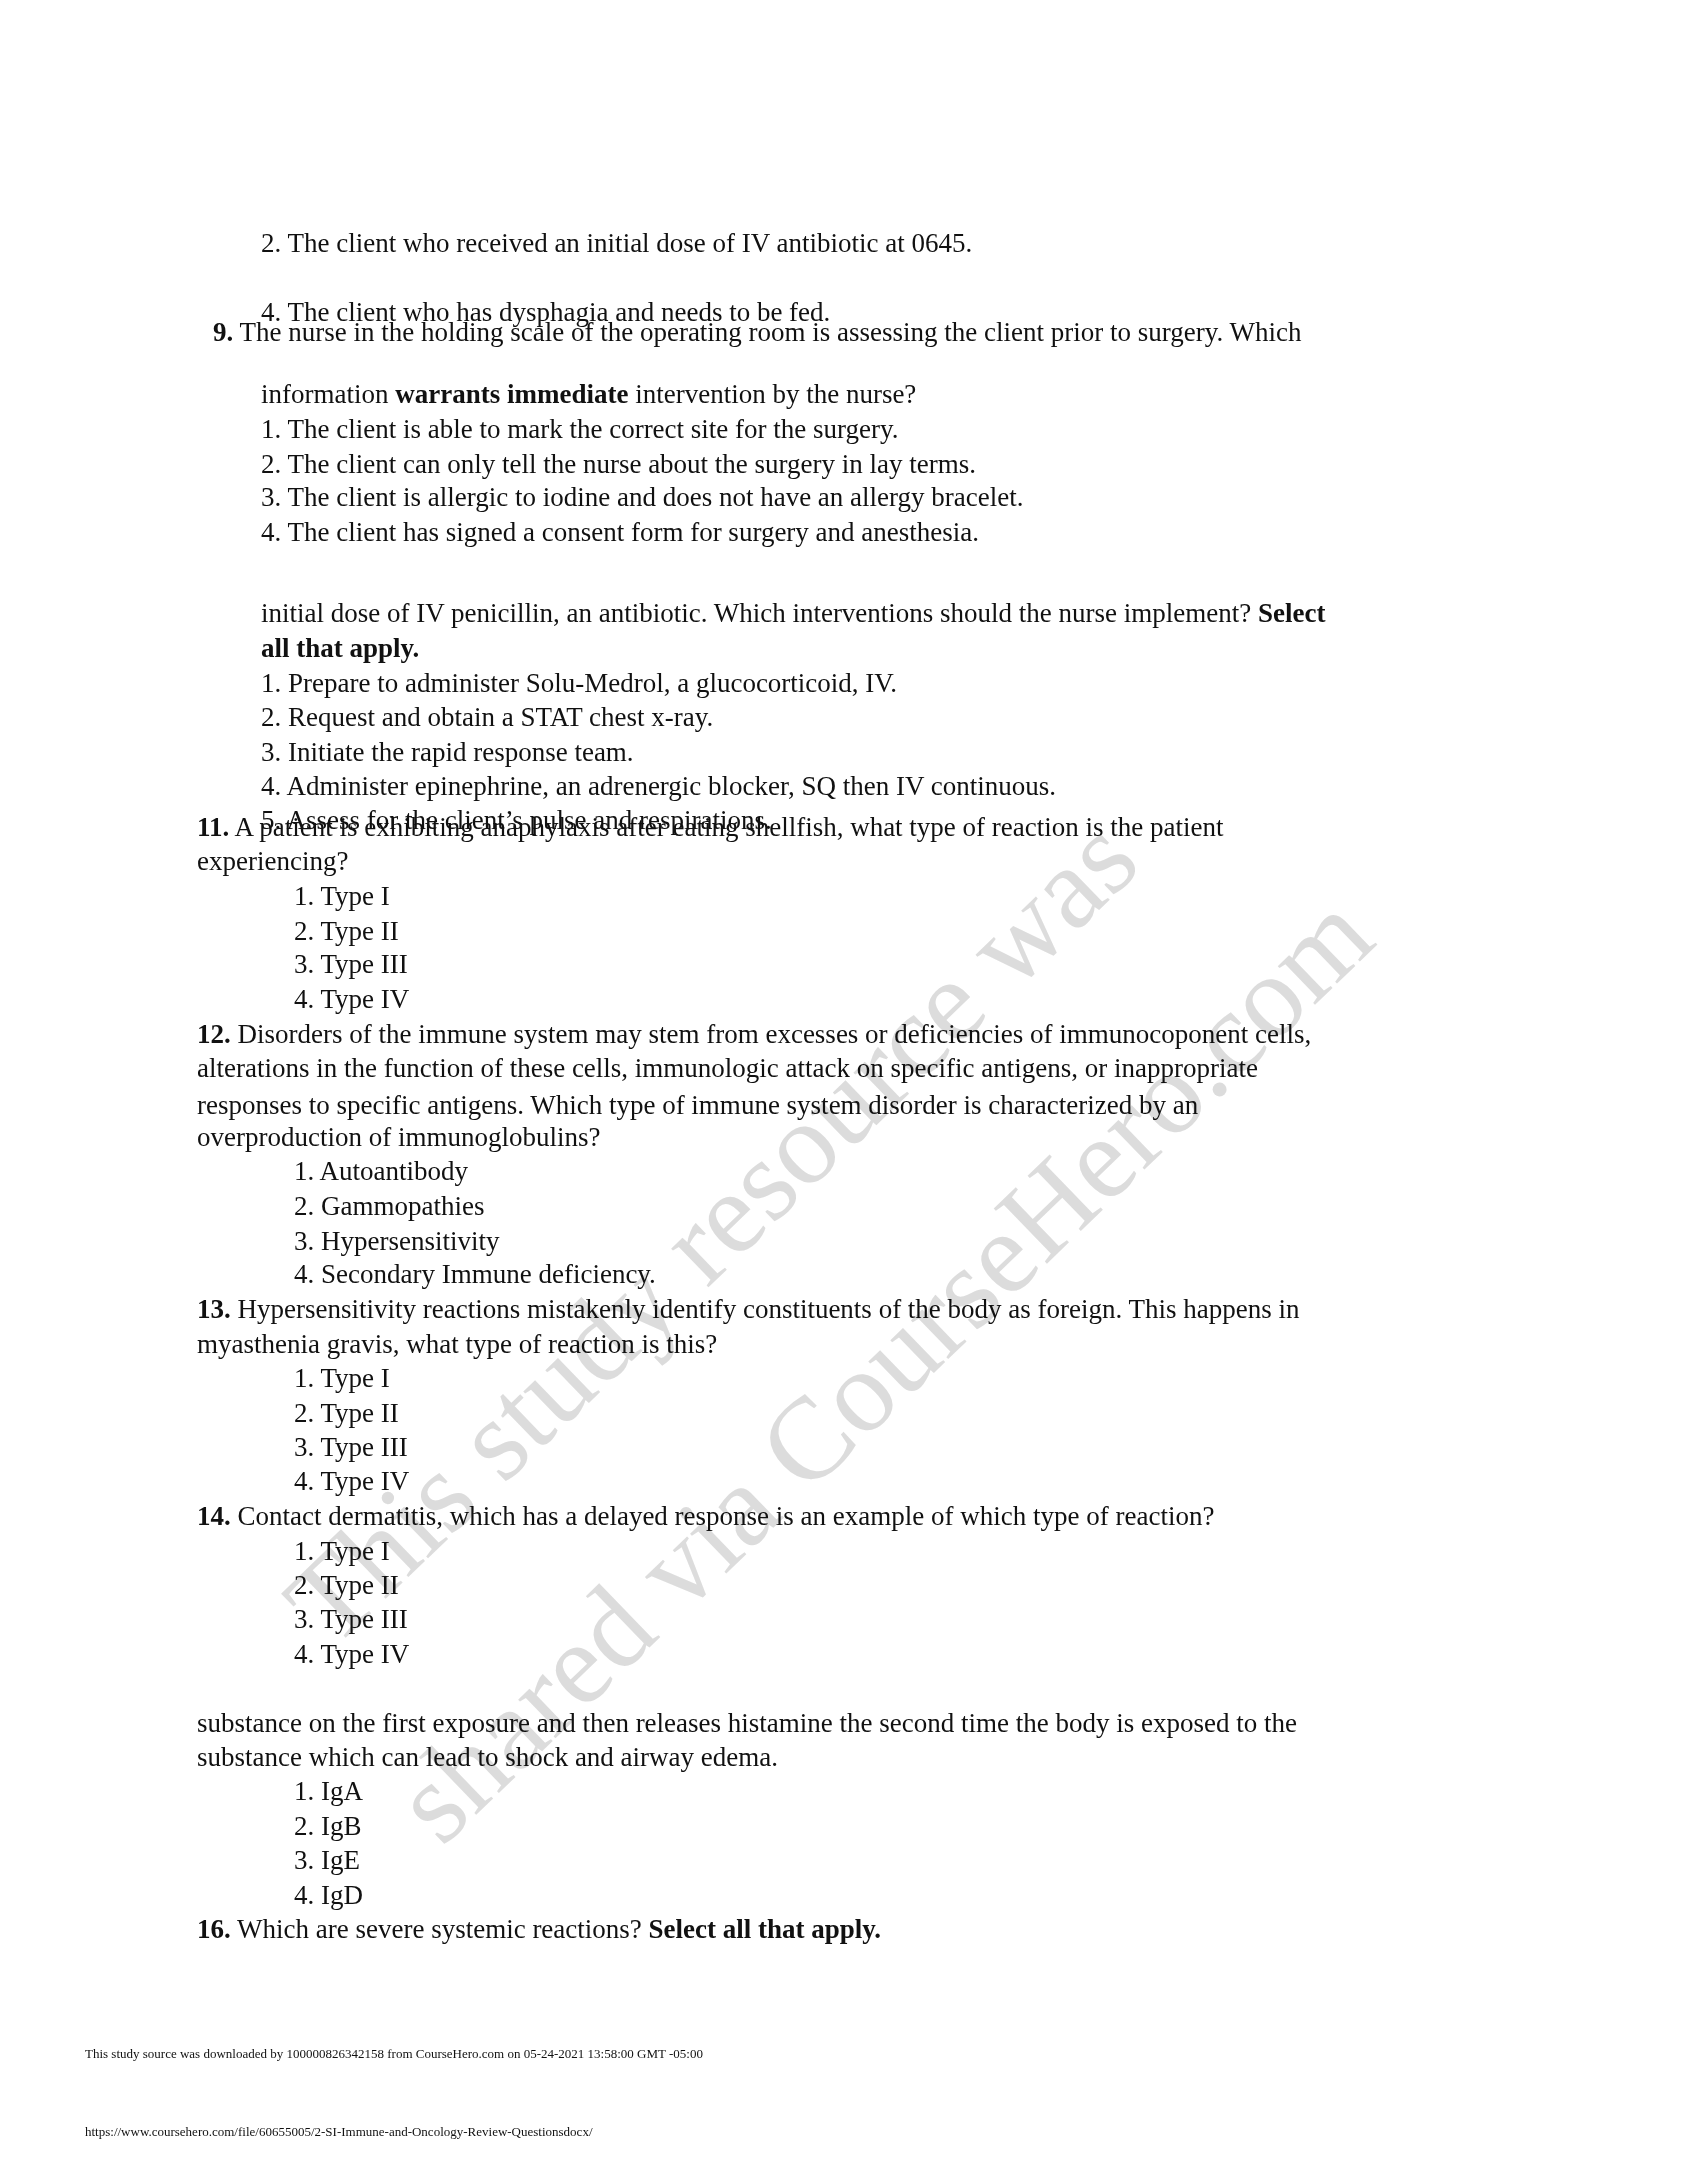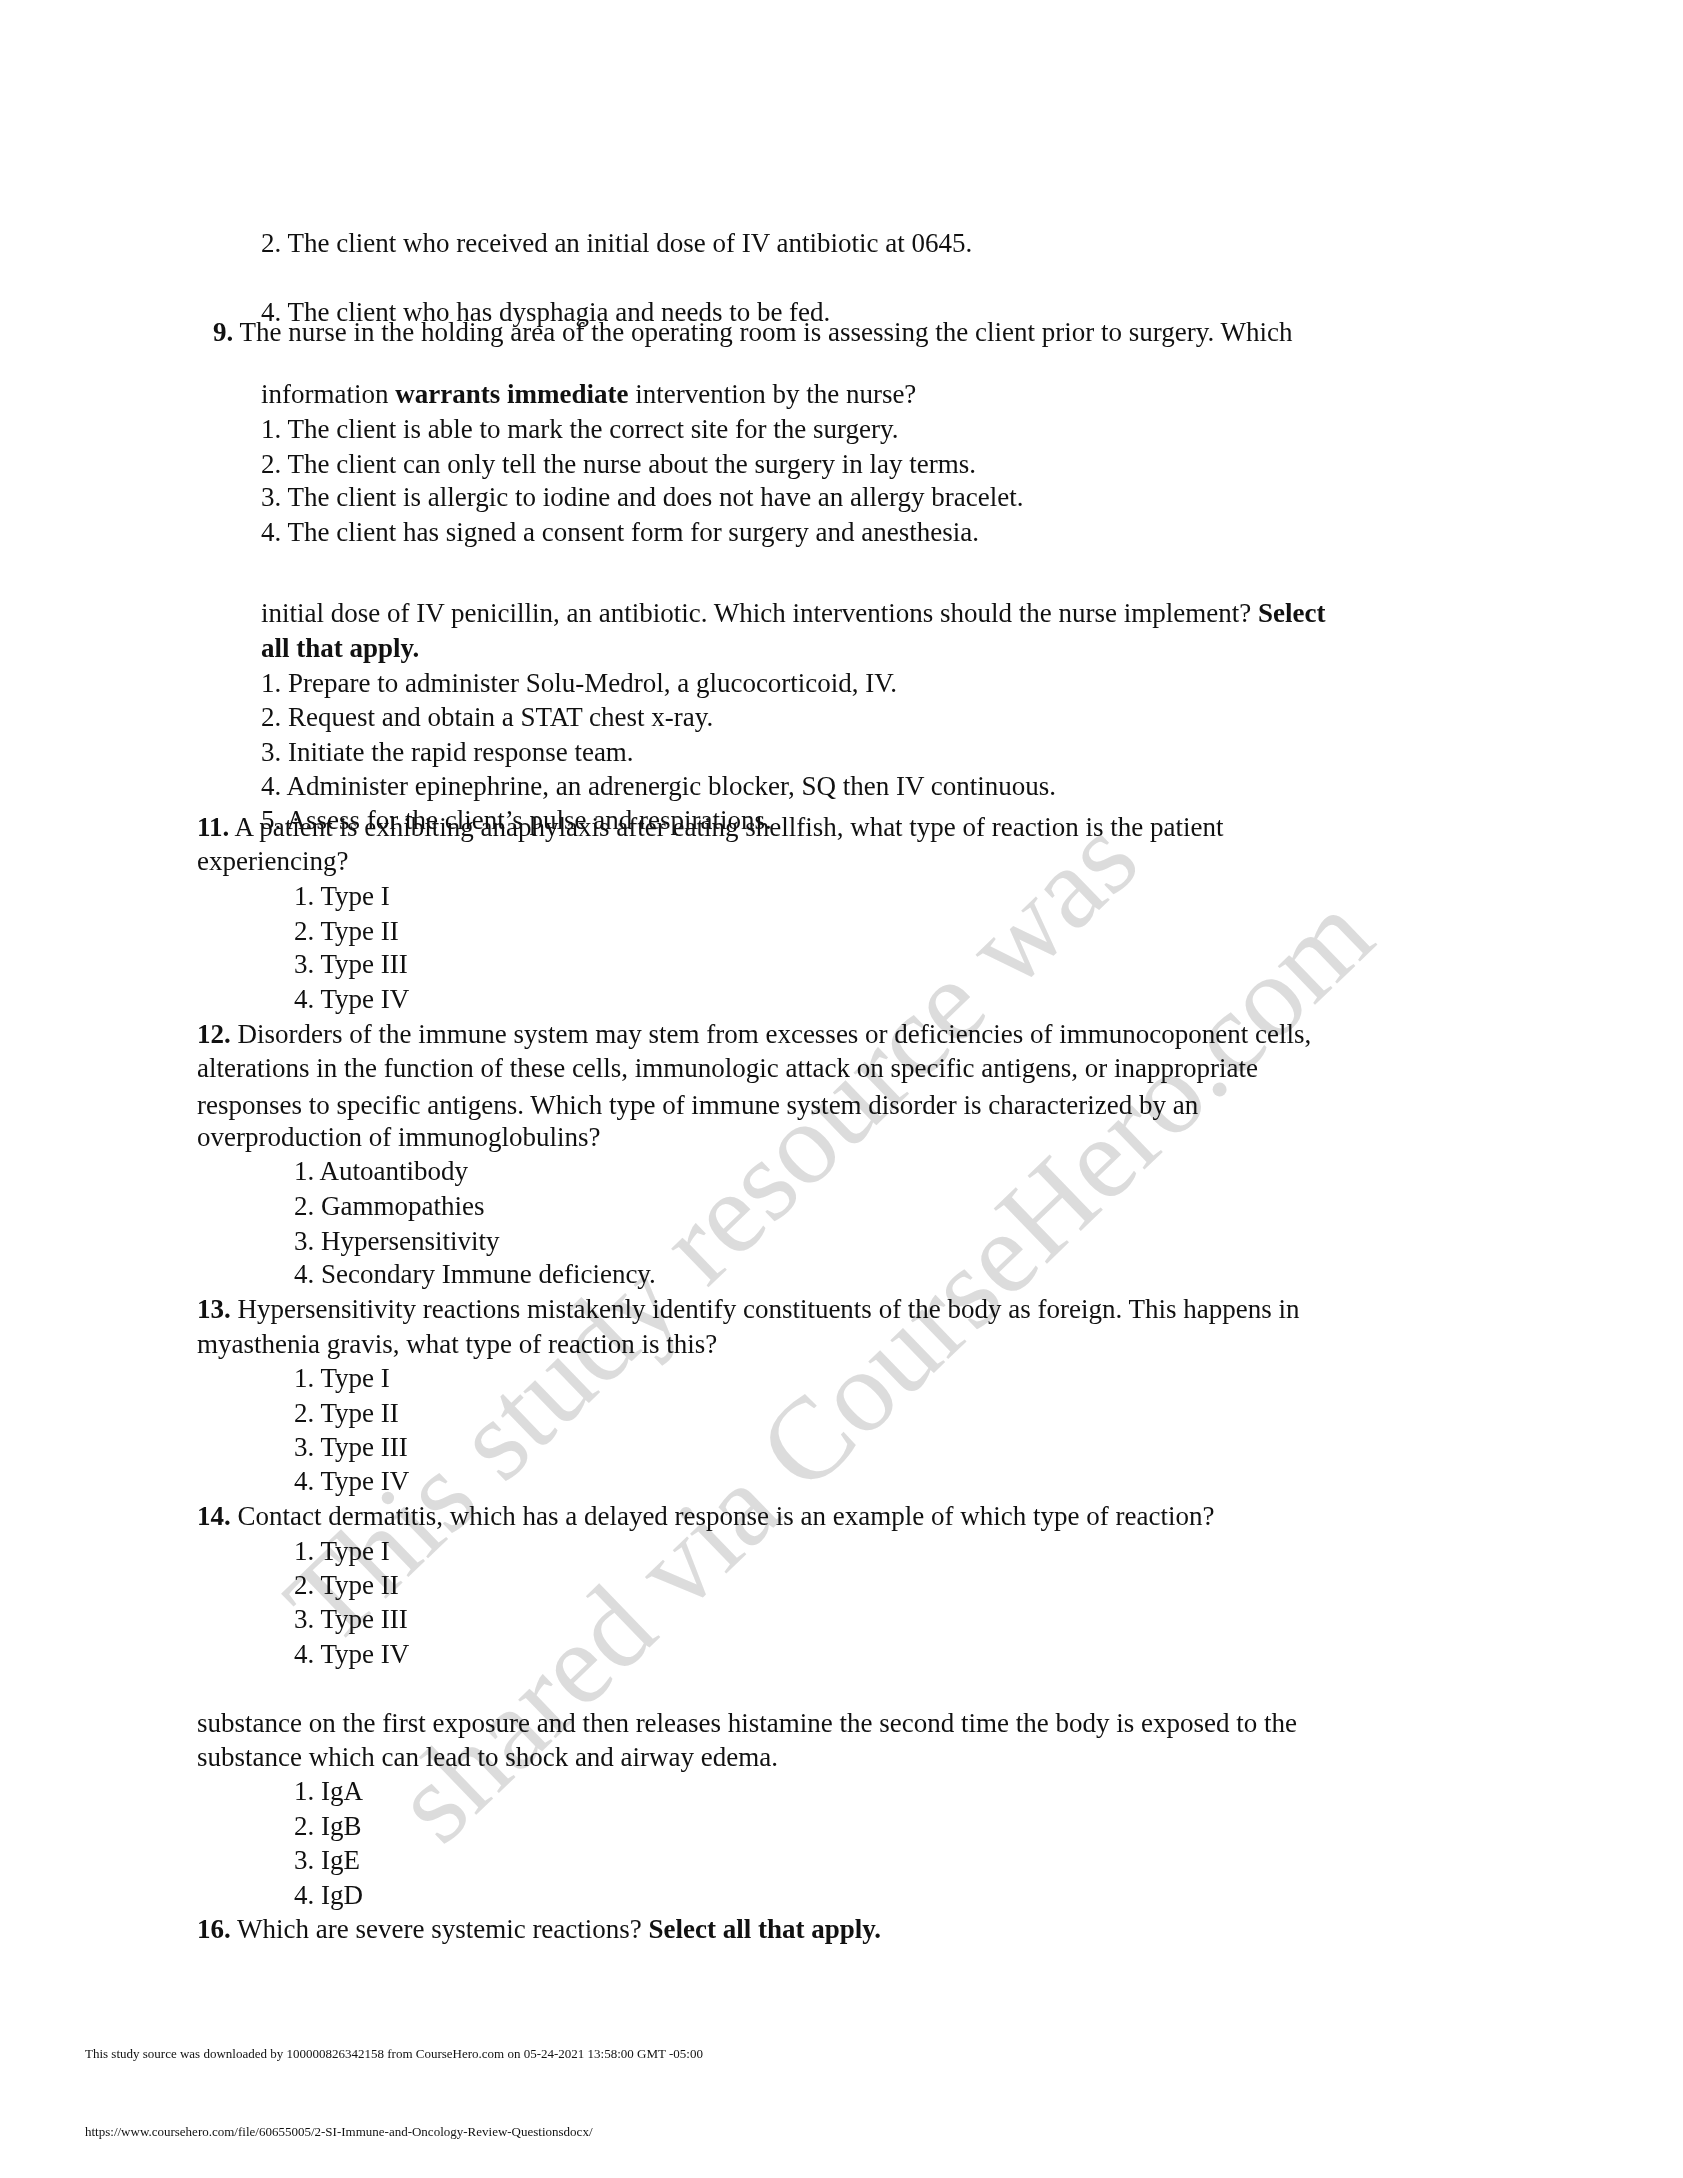--- a/index.html
+++ b/index.html
@@ -22,21 +22,21 @@
 <div class="page">
 
   <div class="wm" style="left:259px; top:1574px;">This study resource was</div>
   <div class="wm" style="left:368px; top:1772px;">shared via CourseHero.com</div>
 
   <div class="ln xs" style="top:198px">2. The client who received an initial dose of IV antibiotic at 0645.</div>
   <div class="ln xs" style="top:267px">4. The client who has dysphagia and needs to be fed.</div>
 
   <div class="ln x9" style="top:315px">
     <span class="b">9.</span>
-    <span>The nurse in the holding area of the operating room is assessing the client prior to surgery. Which</span>
+    <span>The nurse in the holding scale of the operating room is assessing the client prior to surgery. Which</span>
   </div>
   <div class="ln xs" style="top:349px"><span>information </span><span class="b">warrants immediate</span><span> intervention by the nurse?</span></div>
   <div class="ln xs" style="top:384px">1. The client is able to mark the correct site for the surgery.</div>
   <div class="ln xs" style="top:419px">2. The client can only tell the nurse about the surgery in lay terms.</div>
   <div class="ln xs" style="top:452px">3. The client is allergic to iodine and does not have an allergy bracelet.</div>
   <div class="ln xs" style="top:487px">4. The client has signed a consent form for surgery and anesthesia.</div>
 
   <div class="ln xs" style="top:568px"><span>initial dose of IV penicillin, an antibiotic. Which interventions should the nurse implement? </span><span class="b">Select</span></div>
   <div class="ln xs b" style="top:603px">all that apply.</div>
   <div class="ln xs" style="top:638px">1. Prepare to administer Solu-Medrol, a glucocorticoid, IV.</div>

